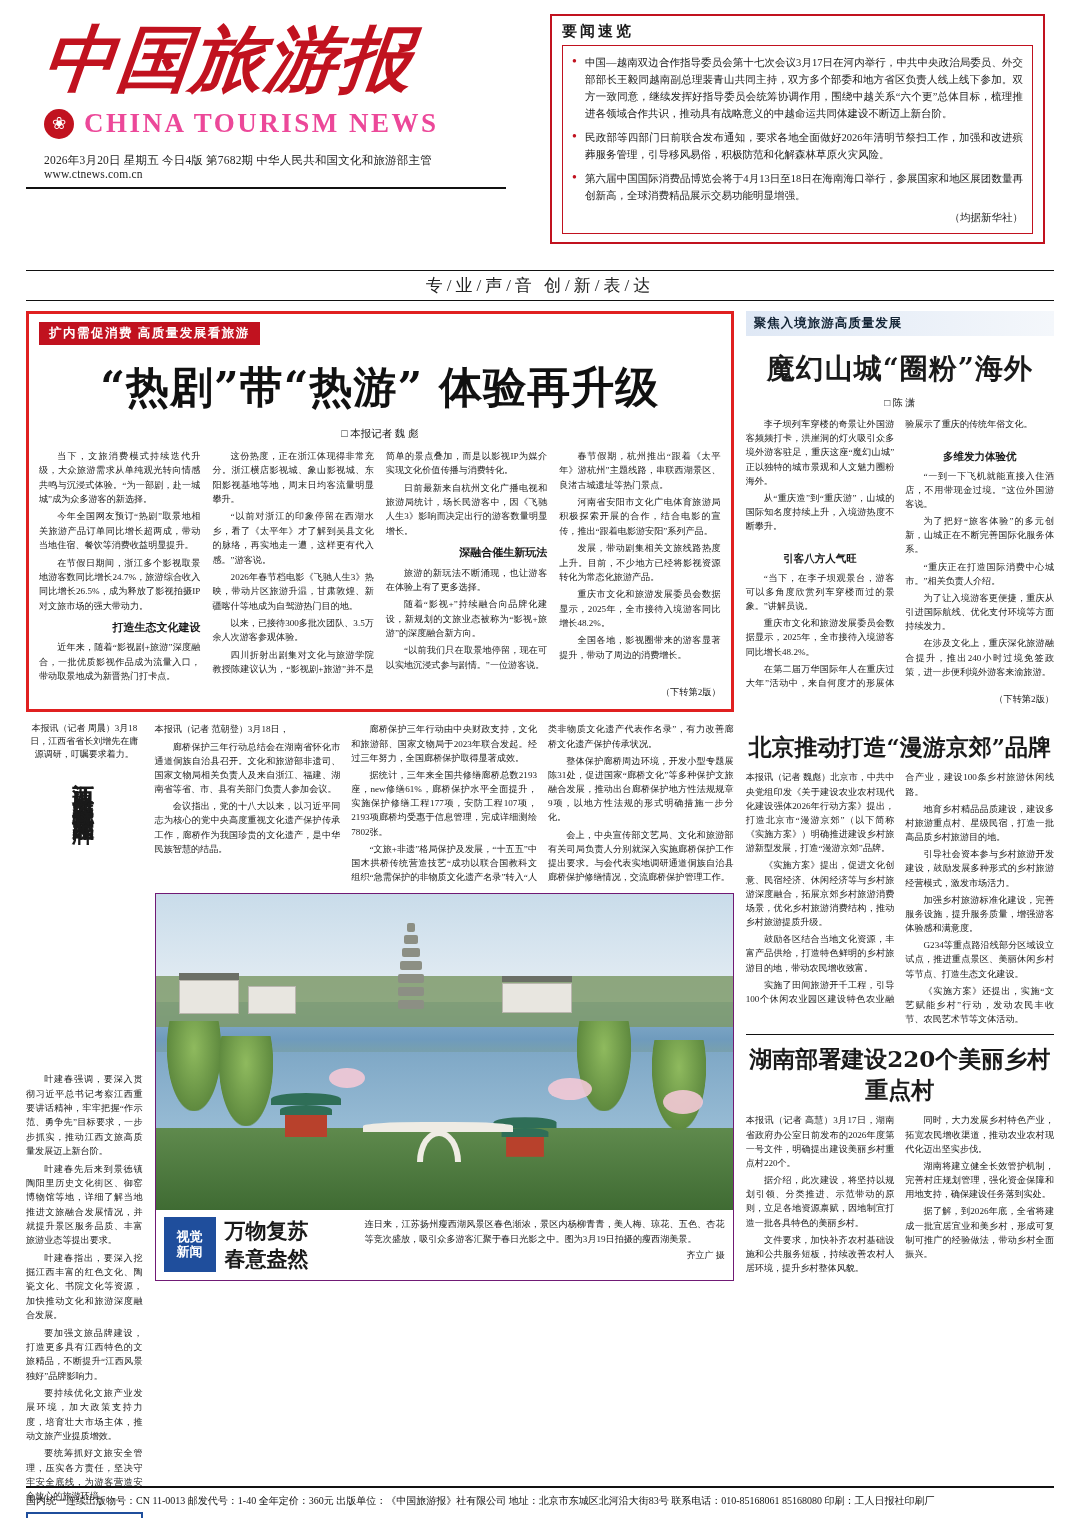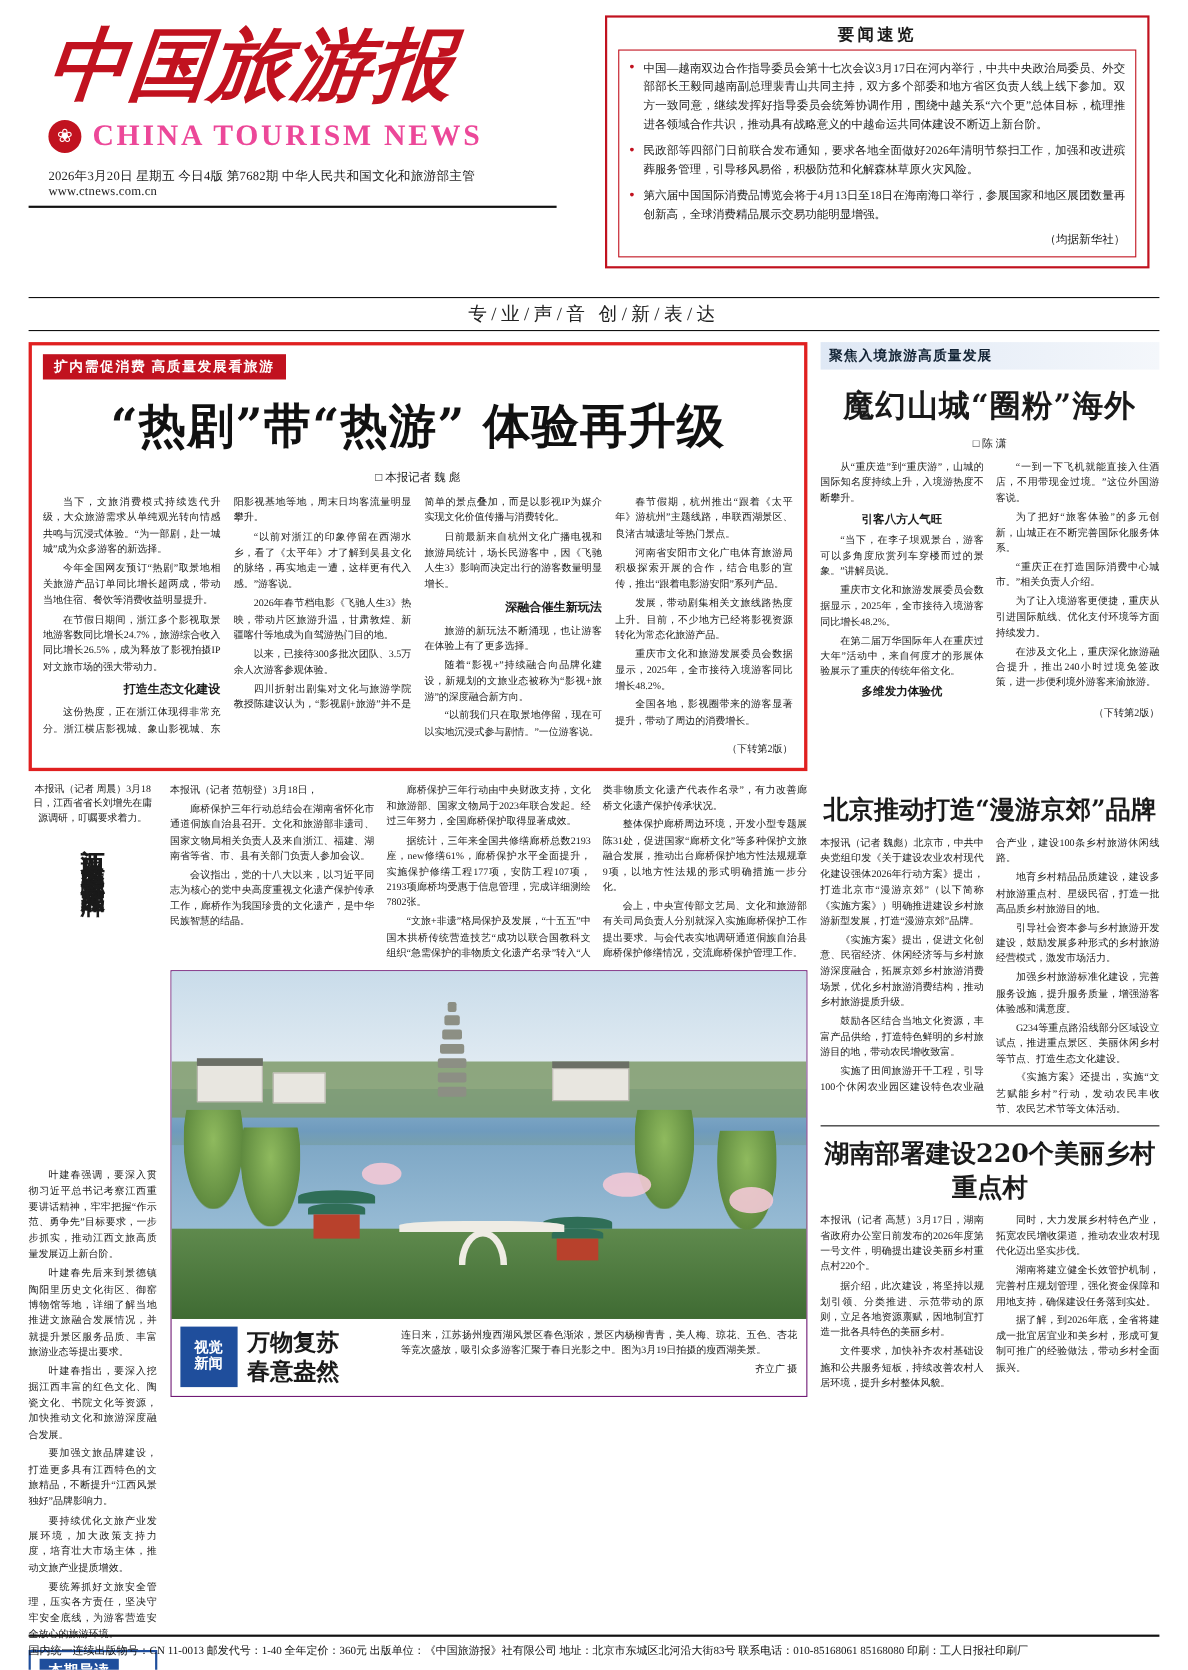--- a/index.html
+++ b/index.html
@@ -44,21 +44,21 @@
     font-size:11.5px; color:#222; letter-spacing:.2px;
     border-bottom:2px solid #111; padding-bottom:7px; width:480px;
   }
 
   
   .flash {
     width:495px; margin-left:14px; border:2px solid #c1121f;
     padding:6px 10px 8px 10px; position:relative;
   }
   .flash-title {
-    text-align:center; font-weight:bold; font-size:15px;
+    font-weight:bold; font-size:15px;
     letter-spacing:3px; margin-bottom:4px;
     font-family:"DejaVu Serif", serif;
   }
   .flash-inner { border:1px solid #c1121f; padding:8px 9px; }
   .flash-item {
     font-size:10.5px; line-height:1.62; text-align:justify;
     text-indent:0; margin-bottom:7px; position:relative; padding-left:13px;
   }
   .flash-item:last-child { margin-bottom:2px; }
   .flash-item::before {
@@ -101,21 +101,21 @@
     background:linear-gradient(90deg,#dfe8f5,#f4f7fb);
     font-size:12.5px; font-weight:bold; padding:4px 8px; letter-spacing:1px; color:#123;
   }
   .headline-r {
     text-align:center; font-family:"DejaVu Serif", serif;
     font-size:28px; font-weight:bold; margin:14px 0 8px; letter-spacing:1px;
   }
   .byline-r { text-align:center; font-size:10px; margin-bottom:7px; }
   .cols2 { column-count:2; column-gap:11px; font-size:9.1px; line-height:1.56; text-align:justify; }
   .cols2 p { margin:0 0 3px 0; text-indent:2em; }
-  .sub-h2 { text-align:center; font-weight:bold; font-size:10.5px; margin:5px 0 3px; }
+  .sub-h2 { text-align:center; font-weight:bold; font-size:10.5px; margin:18px 0 3px; }
 
   
   .lower { display:flex; margin-top:10px; }
   .lc-1 { width:118px; }
   .lc-2 { width:586px; margin-left:12px; }
   .lc-3 { width:312px; margin-left:12px; }
 
   .vtitle {
     writing-mode:vertical-rl; text-orientation:upright;
     font-family:"DejaVu Serif", serif; font-weight:bold;
@@ -211,20 +211,21 @@
     <div class="col-left">
       <div class="redbox">
         <div class="tag-red">扩内需促消费 高质量发展看旅游</div>
         <div class="headline-main">“热剧”带“热游” 体验再升级</div>
         <div class="byline-center">□ 本报记者 魏 彪</div>
         <div class="cols4">
           <p>当下，文旅消费模式持续迭代升级，大众旅游需求从单纯观光转向情感共鸣与沉浸式体验。“为一部剧，赴一城城”成为众多游客的新选择。</p>
           <p>今年全国网友预订“热剧”取景地相关旅游产品订单同比增长超两成，带动当地住宿、餐饮等消费收益明显提升。</p>
           <p>在节假日期间，浙江多个影视取景地游客数同比增长24.7%，旅游综合收入同比增长26.5%，成为释放了影视拍摄IP对文旅市场的强大带动力。</p>
           <div class="sub-h">打造生态文化建设</div>
+          <p>近年来，随着“影视剧+旅游”深度融合，一批优质影视作品成为流量入口，带动取景地成为新晋热门打卡点。</p>
           <p>这份热度，正在浙江体现得非常充分。浙江横店影视城、象山影视城、东阳影视基地等地，周末日均客流量明显攀升。</p>
           <p>“以前对浙江的印象停留在西湖水乡，看了《太平年》才了解到吴县文化的脉络，再实地走一遭，这样更有代入感。”游客说。</p>
           <p>2026年春节档电影《飞驰人生3》热映，带动片区旅游升温，甘肃敦煌、新疆喀什等地成为自驾游热门目的地。</p>
           <p>以来，已接待300多批次团队、3.5万余人次游客参观体验。</p>
           <p>四川折射出剧集对文化与旅游学院教授陈建议认为，“影视剧+旅游”并不是简单的景点叠加，而是以影视IP为媒介实现文化价值传播与消费转化。</p>
           <p>日前最新来自杭州文化广播电视和旅游局统计，场长民游客中，因《飞驰人生3》影响而决定出行的游客数量明显增长。</p>
           <div class="sub-h">深融合催生新玩法</div>
           <p>旅游的新玩法不断涌现，也让游客在体验上有了更多选择。</p>
           <p>随着“影视+”持续融合向品牌化建设，新规划的文旅业态被称为“影视+旅游”的深度融合新方向。</p>
           <p>“以前我们只在取景地停留，现在可以实地沉浸式参与剧情。”一位游客说。</p>
@@ -237,20 +238,21 @@
         </div>
         <div class="jump">（下转第2版）</div>
       </div>
     </div>
 
     <div class="col-right">
       <div class="rt-band">聚焦入境旅游高质量发展</div>
       <div class="headline-r">魔幻山城“圈粉”海外</div>
       <div class="byline-r">□ 陈 潇</div>
       <div class="cols2">
+        <p>李子坝列车穿楼的奇景让外国游客频频打卡，洪崖洞的灯火吸引众多境外游客驻足，重庆这座“魔幻山城”正以独特的城市景观和人文魅力圈粉海外。</p>
         <p>从“重庆造”到“重庆游”，山城的国际知名度持续上升，入境游热度不断攀升。</p>
         <div class="sub-h2">引客八方人气旺</div>
         <p>“当下，在李子坝观景台，游客可以多角度欣赏列车穿楼而过的景象。”讲解员说。</p>
         <p>重庆市文化和旅游发展委员会数据显示，2025年，全市接待入境游客同比增长48.2%。</p>
         <p>在第二届万华国际年人在重庆过大年”活动中，来自何度才的形展体验展示了重庆的传统年俗文化。</p>
         <div class="sub-h2">多维发力体验优</div>
         <p>“一到一下飞机就能直接入住酒店，不用带现金过境。”这位外国游客说。</p>
         <p>为了把好“旅客体验”的多元创新，山城正在不断完善国际化服务体系。</p>
         <p>“重庆正在打造国际消费中心城市。”相关负责人介绍。</p>
         <p>为了让入境游客更便捷，重庆从引进国际航线、优化支付环境等方面持续发力。</p>

